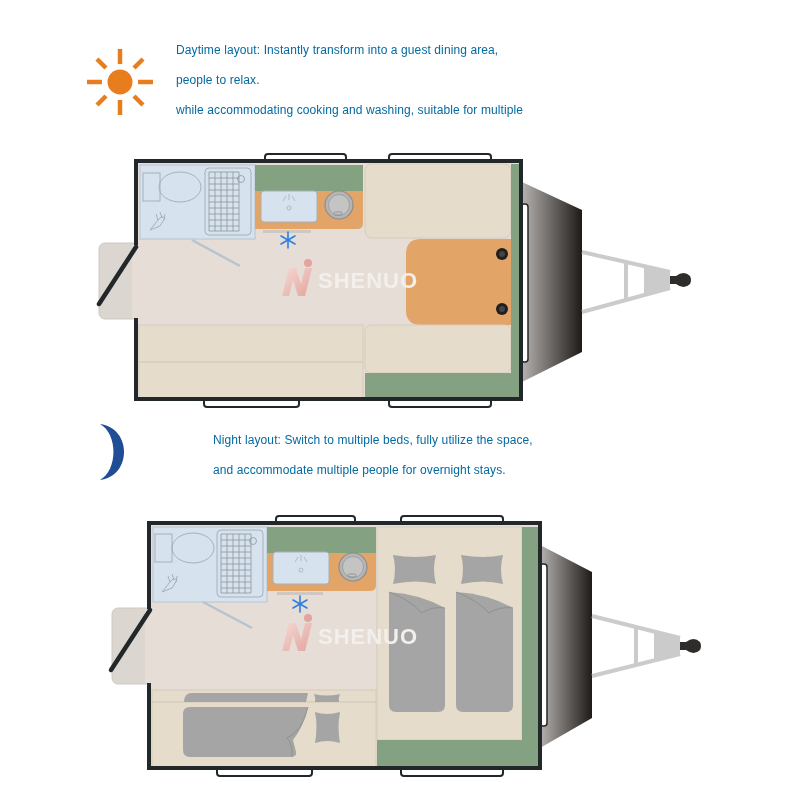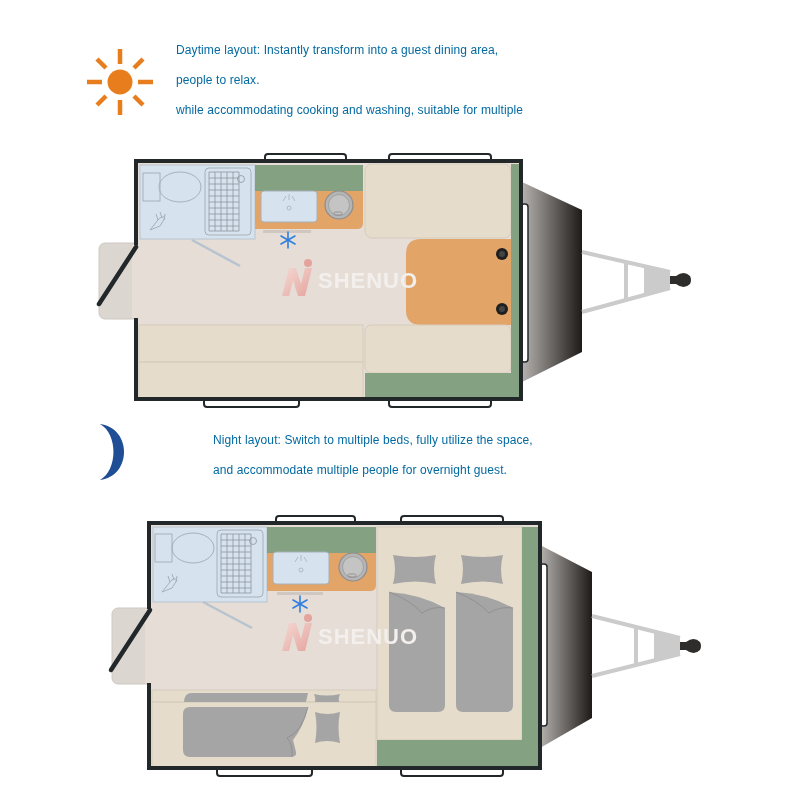--- a/index.html
+++ b/index.html
@@ -34,21 +34,21 @@
 </div>
 
 <div class="icon" style="left:96px;top:422px;width:40px;height:60px;">
   <svg width="40" height="60" viewBox="0 0 40 60">
     <path d="M4 2 C 36 6, 36 54, 4 58 C 22 48, 22 12, 4 2 Z" fill="#1f4e96"></path>
   </svg>
 </div>
 
 <div class="caption" style="left:176px;top:425px;margin-left:37px;">
   <div>Night layout: Switch to multiple beds, fully utilize the space,</div>
-  <div>and accommodate multiple people for overnight guest.</div>
+  <div>and accommodate multiple people for overnight stays.</div>
 </div>
 
 <div style="position:absolute;left:0;top:0;width:800px;height:800px;">
 <svg width="800" height="800" viewBox="0 0 800 800">
   <defs>
     <linearGradient id="dbg" x1="0" x2="1" y1="0" y2="0">
       <stop offset="0" stop-color="#b5b2b0"></stop>
       <stop offset="1" stop-color="#1e1a17"></stop>
     </linearGradient>
     <linearGradient id="logo" x1="0" x2="1" y1="0" y2="1">

